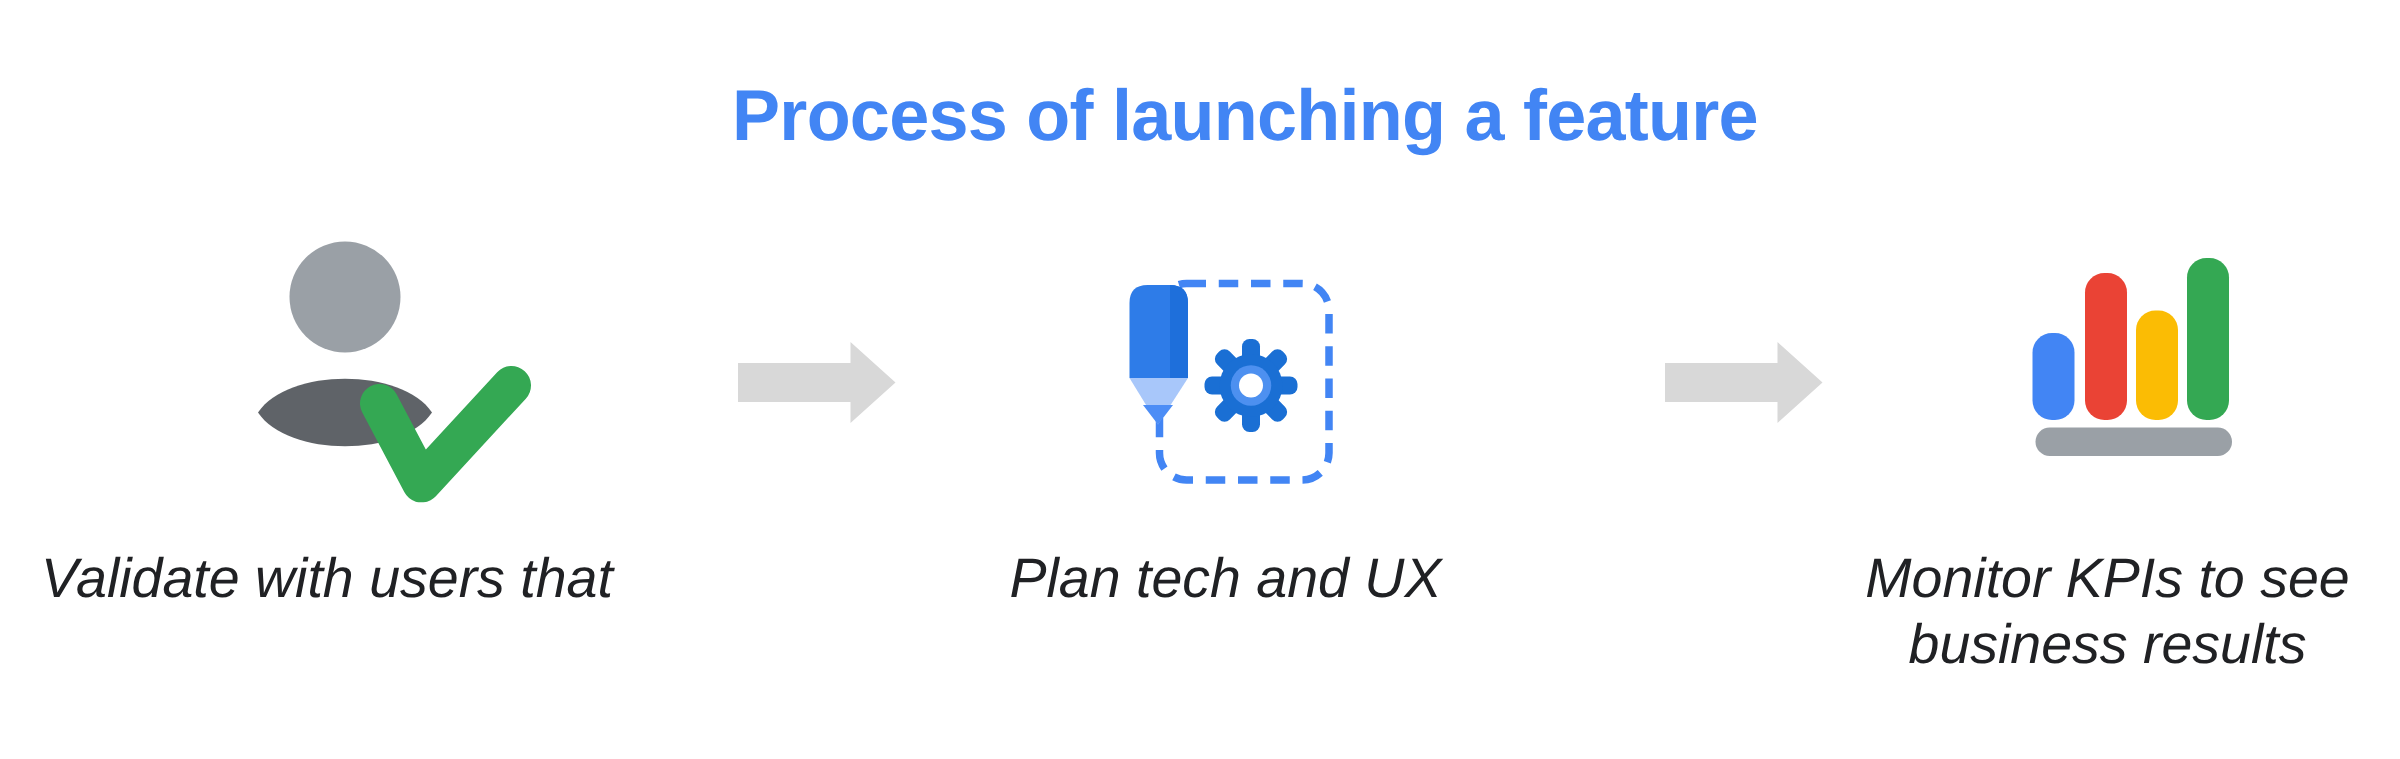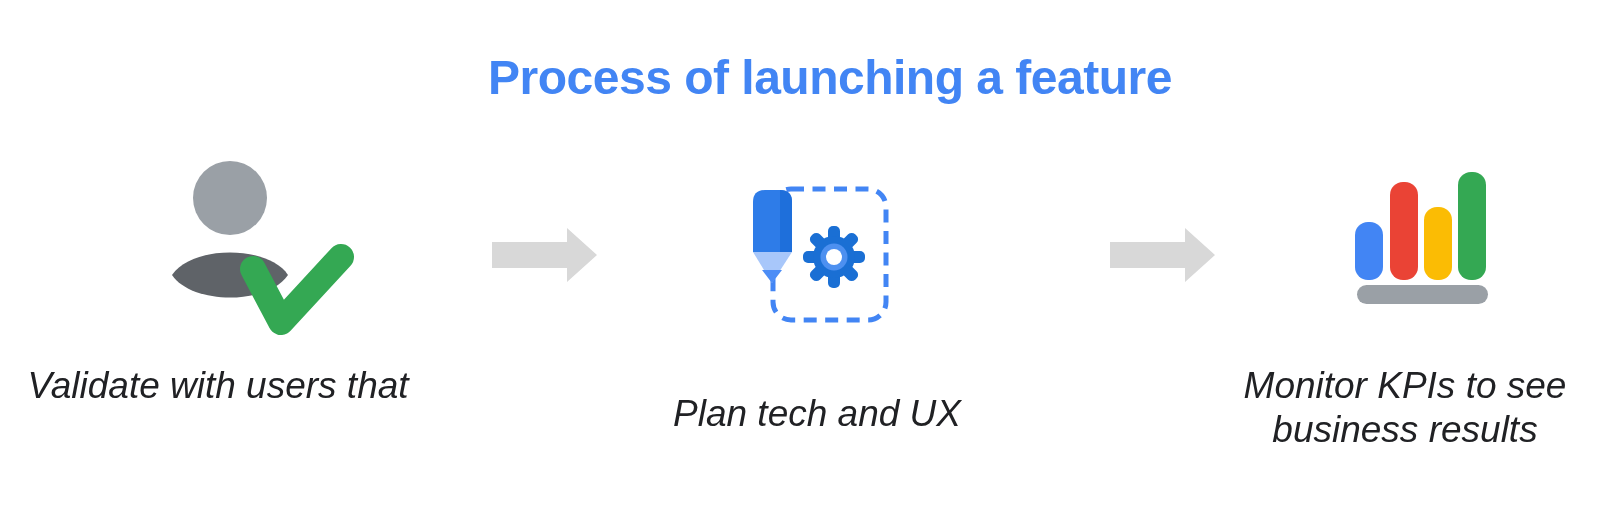--- a/index.html
+++ b/index.html
@@ -31,21 +31,21 @@
   .caption {
     position: absolute;
     top: 364px;
     text-align: center;
     font-size: 37px;
     line-height: 44px;
     color: #202124;
     font-style: italic;
   }
   .caption-1 { left: 8px;    width: 420px; }
-  .caption-2 { left: 627px;  width: 380px; margin-top: 28px; }
+  .caption-2 { left: 627px;  width: 380px; }
   .caption-3 { left: 1205px; width: 400px; }
 </style>
 </head>
 <body>
 
 <div class="canvas">
 
   <div class="title">Process of launching a feature</div>
 
   <svg class="icon icon-person" width="200" height="185" viewBox="0 0 200 185">

